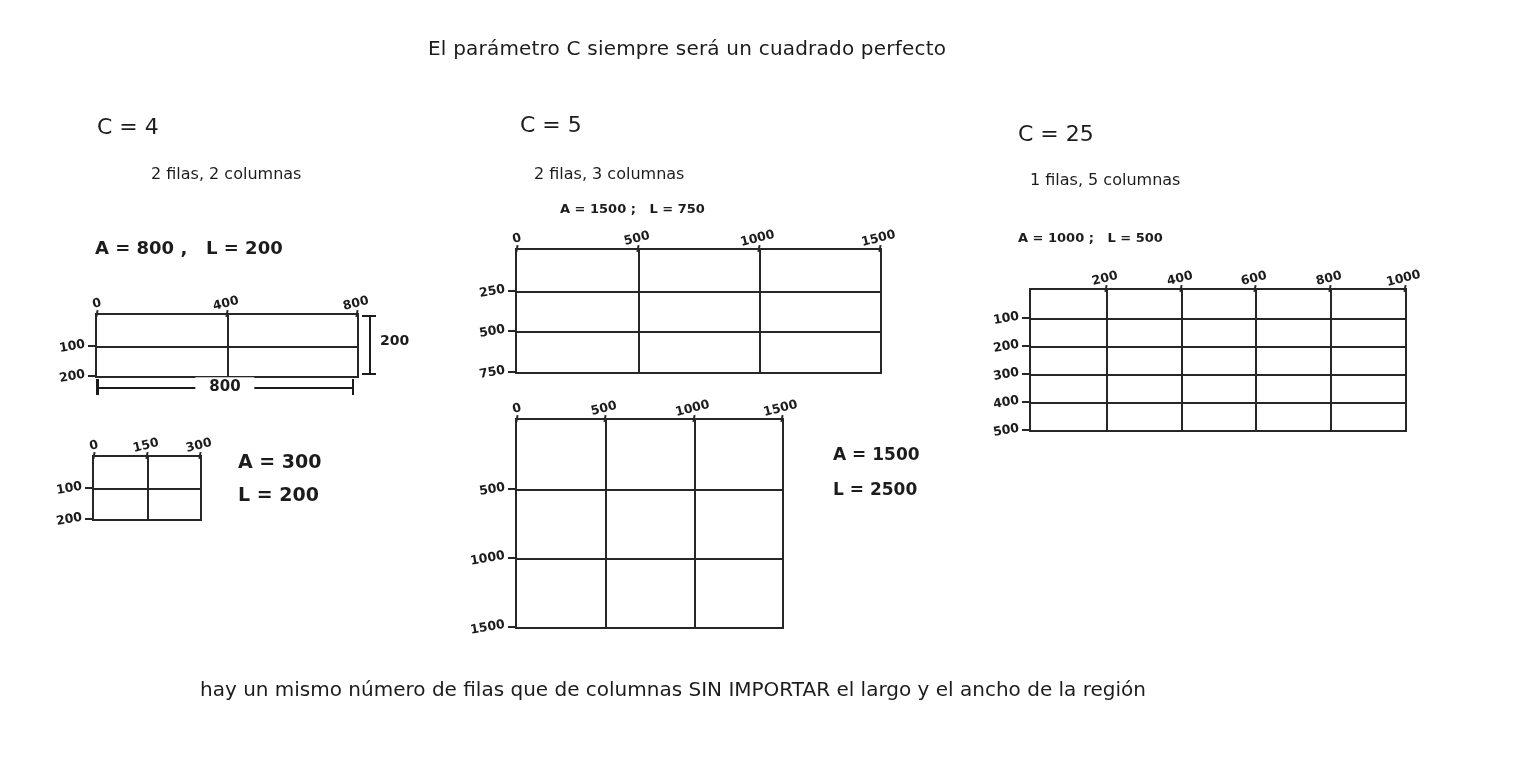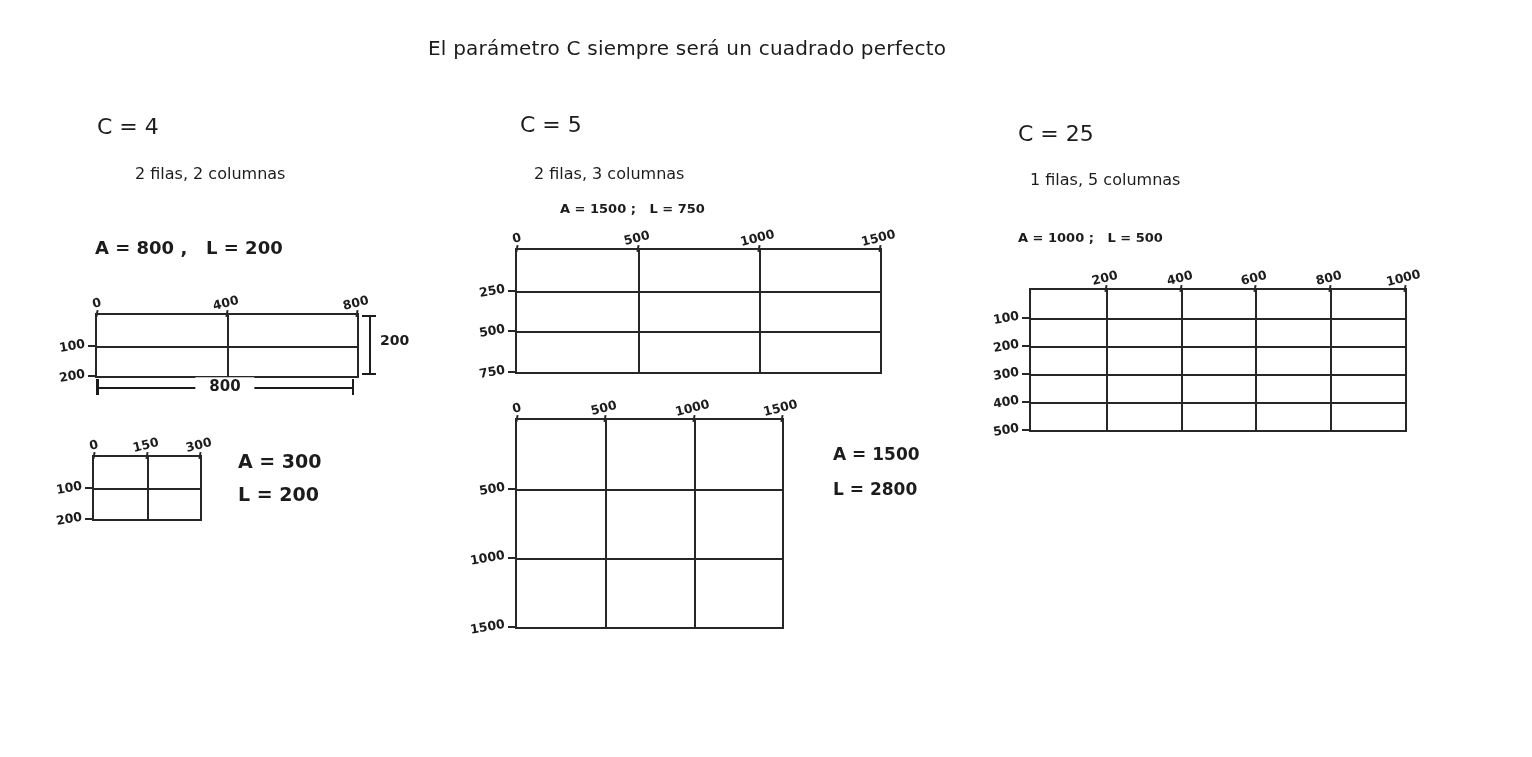--- a/index.html
+++ b/index.html
@@ -35,21 +35,21 @@
   .vb-label{font-size:14px;font-weight:bold;}
 </style>
 </head>
 <body>
 
 <div id="canvas">
 
   <div class="abs title" style="left:428px;top:36px;">El parámetro C siempre será un cuadrado perfecto</div>
 
   <div class="abs heading" style="left:97px;top:114px;">C = 4</div>
-  <div class="abs subheading" style="left:135px;top:164px;">2 filas, 2 columnas</div>
+  <div class="abs subheading" style="left:151px;top:164px;">2 filas, 2 columnas</div>
   <div class="abs params" style="left:95px;top:237px;">A = 800 ,&nbsp;&nbsp; L = 200</div>
 
   <div class="grid" style="left:95px;top:313px;width:260px;height:61px;">
       <div class="hline" style="top: 50%;"></div>
       <div class="vline" style="left: 50%;"></div>
       <div class="tickmark-top" style="left: 0%;"></div>
       <div class="ticklabel-top" style="left: 0%;">0</div>
       <div class="tickmark-top" style="left: 50%;"></div>
       <div class="ticklabel-top" style="left: 50%;">400</div>
       <div class="tickmark-top" style="left: 100%;"></div>
@@ -130,21 +130,21 @@
       <div class="tickmark-top" style="left: 100%;"></div>
       <div class="ticklabel-top" style="left: 100%;">1500</div>
       <div class="tickmark-left" style="top: 33.3%;"></div>
       <div class="ticklabel-left" style="top: 33.3%;">500</div>
       <div class="tickmark-left" style="top: 66.7%;"></div>
       <div class="ticklabel-left" style="top: 66.7%;">1000</div>
       <div class="tickmark-left" style="top: 100%;"></div>
       <div class="ticklabel-left" style="top: 100%;">1500</div>
     </div>
   <div class="abs side-label" style="left:833px;top:444px;font-size:17px;">A = 1500</div>
-  <div class="abs side-label" style="left:833px;top:479px;font-size:17px;">L = 2800</div>
+  <div class="abs side-label" style="left:833px;top:479px;font-size:17px;">L = 2500</div>
 
   <div class="abs heading" style="left:1018px;top:121px;">C = 25</div>
   <div class="abs subheading" style="left:1030px;top:170px;">1 filas, 5 columnas</div>
   <div class="abs params small" style="left:1018px;top:230px;">A = 1000 ;&nbsp;&nbsp; L = 500</div>
 
   <div class="grid" style="left:1029px;top:288px;width:374px;height:140px;">
       <div class="hline" style="top: 20%;"></div>
       <div class="hline" style="top: 40%;"></div>
       <div class="hline" style="top: 60%;"></div>
       <div class="hline" style="top: 80%;"></div>
@@ -167,14 +167,15 @@
       <div class="tickmark-left" style="top: 40%;"></div>
       <div class="ticklabel-left" style="top: 40%;">200</div>
       <div class="tickmark-left" style="top: 60%;"></div>
       <div class="ticklabel-left" style="top: 60%;">300</div>
       <div class="tickmark-left" style="top: 80%;"></div>
       <div class="ticklabel-left" style="top: 80%;">400</div>
       <div class="tickmark-left" style="top: 100%;"></div>
       <div class="ticklabel-left" style="top: 100%;">500</div>
     </div>
 
+  <div class="abs footer-line" style="left:200px;top:677px;">hay un mismo número de filas que de columnas SIN IMPORTAR el largo y el ancho de la región</div>
 
 </div>
 
 </body></html>

